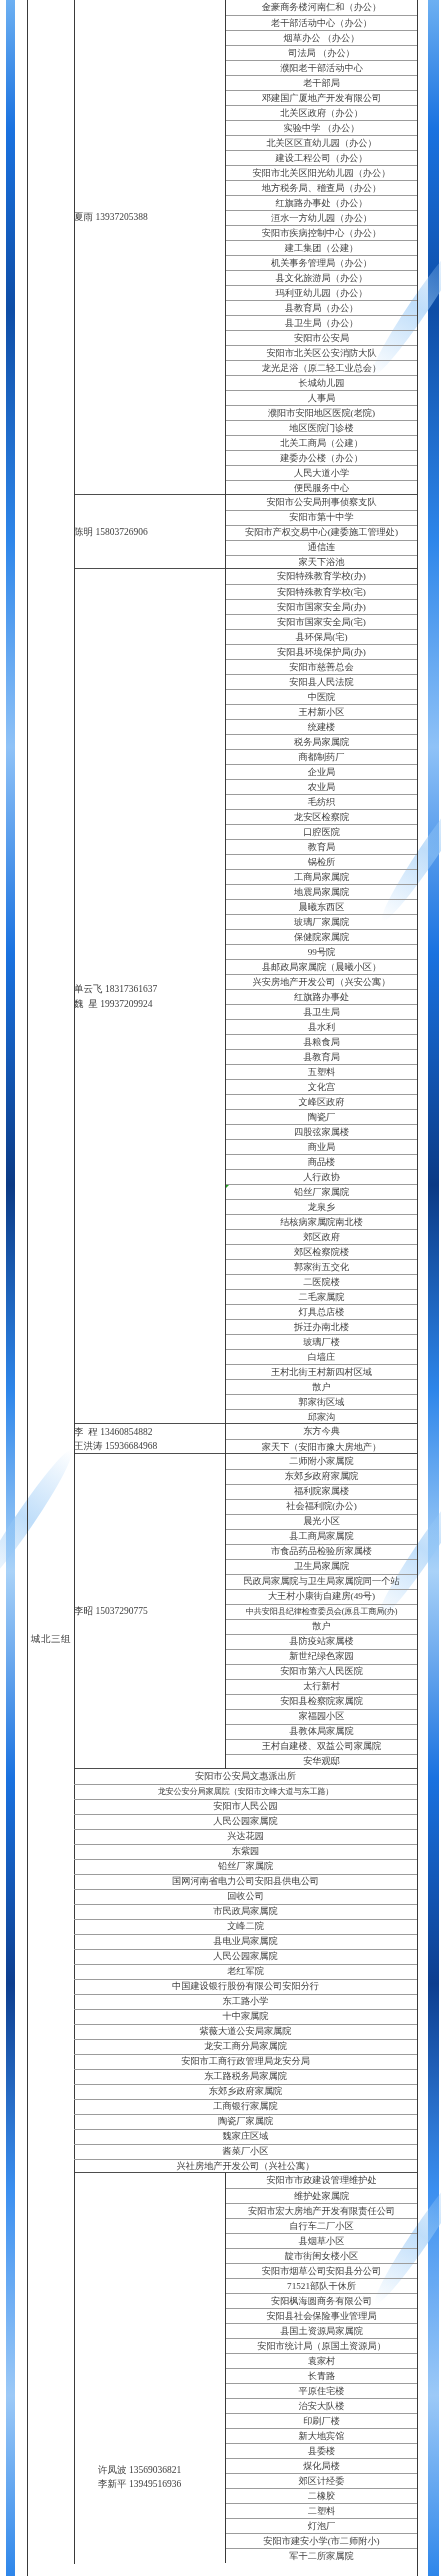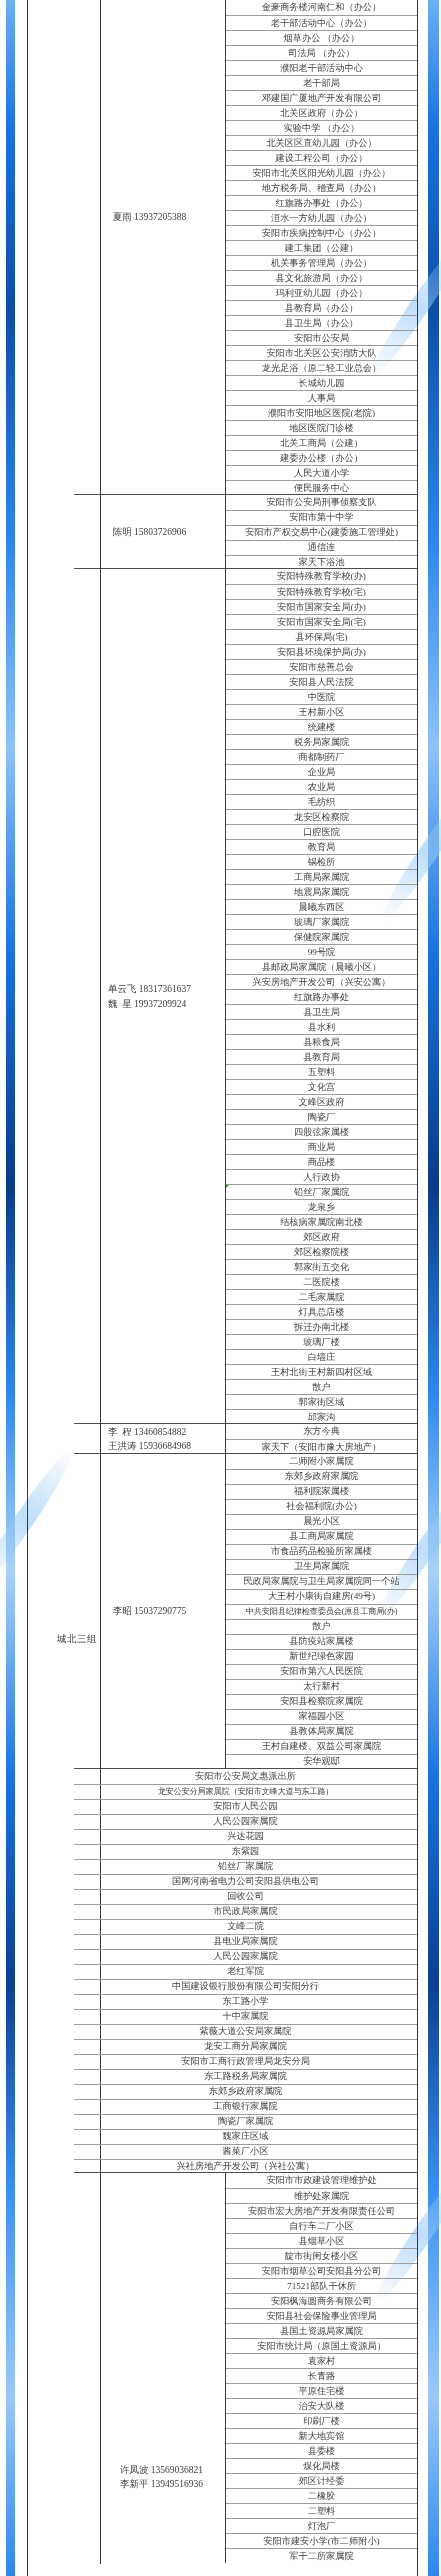--- a/index.html
+++ b/index.html
@@ -15,29 +15,29 @@
   .edge-bar.left{left:5.7px;width:9px;}
   .edge-bar.right{left:428px;width:10.8px;}
 
   .streak{position:absolute;width:165px;height:19px;border-radius:50%;
     background:linear-gradient(90deg,rgba(148,199,246,0),rgba(148,199,246,.6),rgba(148,199,246,0));
     transform:rotate(-56deg);pointer-events:none;}
 
   
   .tbl{position:absolute;left:27px;top:0;width:391px;height:2576px;
     border-left:1.3px solid #3a3a3a;border-right:1.3px solid #3a3a3a;box-sizing:border-box;}
-  .colA{position:absolute;left:0;top:0;bottom:12px;width:46px;border-right:0.6px solid #3a3a3a;margin-left:26px;}
+  .colA{position:absolute;left:0;top:0;bottom:12px;width:46px;border-right:0.6px solid #3a3a3a;}
   .zone-label{position:absolute;top:1630px;left:0;width:100%;height:18px;line-height:18px;
     text-align:center;font-size:9.5px;color:#3a3a3a;letter-spacing:0.6px;}
   .groups{margin-left:46px;}
   .group{display:flex;border-top:1.3px solid #4d4d4d;}
   .group.first{border-top:none;}
   .group:not(.first){margin-top:-1.3px;}
   .cellB{width:152px;border-right:0.6px solid #3a3a3a;display:flex;align-items:center;
-    justify-content:center;box-sizing:border-box;}
+    justify-content:flex-start;box-sizing:border-box;}
   .contact{display:flex;flex-direction:column;align-items:flex-start;}
   .contact-line{font-size:9.5px;line-height:14.6px;color:#3d3d3d;white-space:pre;}
   .group.g1 .contact{transform:translateY(-30px);}
   .group.g7 .contact{transform:translateY(109px);margin-left:24px;}
   .cellC{flex:1;display:flex;flex-direction:column;min-width:0;}
   .site-row{height:15px;box-sizing:border-box;border-top:0.6px solid #9c9c9c;
     display:flex;align-items:center;justify-content:center;position:relative;overflow:hidden;}
   .site-row:first-child{border-top:none;}
   .site-row span{font-size:9.2px;color:#3d3d3d;white-space:nowrap;}
   .site-row span.long{font-size:8.2px;letter-spacing:-0.2px;}

